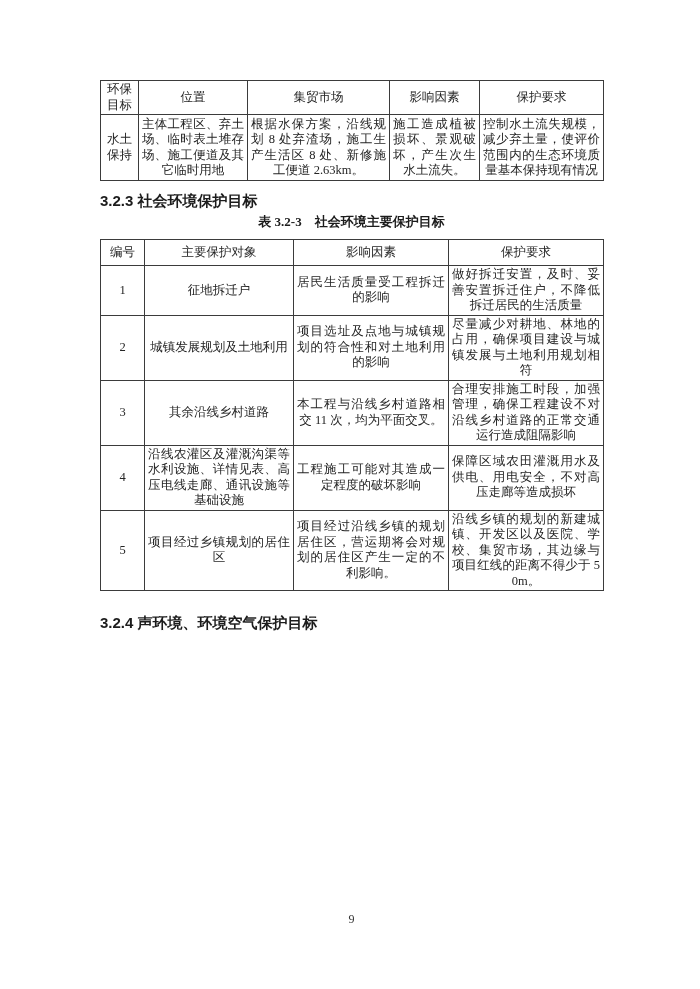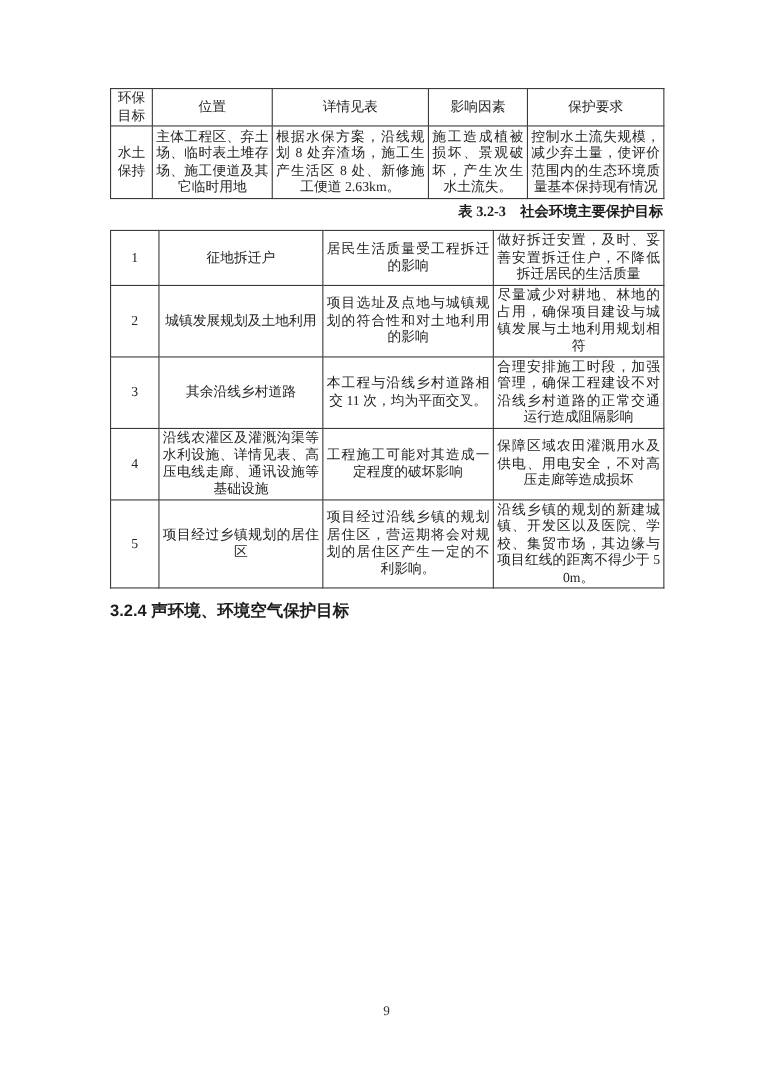--- a/index.html
+++ b/index.html
@@ -22,21 +22,21 @@
   .heading{
     margin:10px 0 0 0;font-size:15px;line-height:20px;font-weight:bold;
     font-family:"Liberation Sans","DejaVu Sans",sans-serif;color:#1c1c1c;
   }
   .para{
     margin:3px 0 0 0;font-size:13.9px;line-height:28px;
     text-align:justify;text-indent:2em;color:#242424;
   }
   .caption{
     margin:2px 0 9px 0;font-size:13px;line-height:17px;font-weight:bold;
-    text-align:right;color:#1c1c1c;
+    text-align:center;color:#1c1c1c;
   }
   .page-number{
     position:absolute;left:100px;top:912px;width:503px;text-align:center;
     font-size:12px;color:#333;
   }
 </style>
 </head>
 <body>
 
 <div class="content">
@@ -46,45 +46,52 @@
       <col style="width:38px">
         <col style="width:109px">
         <col style="width:142px">
       <col style="width:90px">
         <col style="width:124px">
     </colgroup>
     <tbody>
       <tr class="h32">
         <th>环保目标</th>
         <th>位置</th>
-        <th>详情见表</th>
+        <th>集贸市场</th>
         <th>影响因素</th>
         <th>保护要求</th>
       </tr>
       <tr class="h66">
         <td>水土保持</td>
         <td class="just">主体工程区、弃土场、临时表土堆存场、施工便道及其它临时用地</td>
         <td class="just">根据水保方案，沿线规划 8 处弃渣场，施工生产生活区 8 处、新修施工便道 2.63km。</td>
         <td class="just">施工造成植被损坏、景观破坏，产生次生水土流失。</td>
         <td class="just">控制水土流失规模，减少弃土量，使评价范围内的生态环境质量基本保持现有情况</td>
       </tr>
     </tbody>
   </table>
 
+  <h3 class="heading">3.2.3 社会环境保护目标</h3>
 
   <div class="caption">表 3.2-3　社会环境主要保护目标</div>
 
   <table>
     <colgroup>
       <col style="width:44px">
         <col style="width:149px">
         <col style="width:155px">
         <col style="width:155px">
     </colgroup>
     <tbody>
+      <tr class="h26">
+        <th>编号</th>
+        <th>主要保护对象</th>
+        <th>影响因素</th>
+        <th>保护要求</th>
+      </tr>
       <tr class="h39">
         <td>1</td>
         <td class="just">征地拆迁户</td>
         <td class="just">居民生活质量受工程拆迁的影响</td>
         <td class="just">做好拆迁安置，及时、妥善安置拆迁住户，不降低拆迁居民的生活质量</td>
       </tr>
       <tr class="h60">
         <td>2</td>
         <td class="just">城镇发展规划及土地利用</td>
         <td class="just">项目选址及点地与城镇规划的符合性和对土地利用的影响</td>
@@ -104,17 +111,17 @@
       </tr>
       <tr class="h48">
         <td>5</td>
         <td class="just">项目经过乡镇规划的居住区</td>
         <td class="just">项目经过沿线乡镇的规划居住区，营运期将会对规划的居住区产生一定的不利影响。</td>
         <td class="just">沿线乡镇的规划的新建城镇、开发区以及医院、学校、集贸市场，其边缘与项目红线的距离不得少于 50m。</td>
       </tr>
     </tbody>
   </table>
 
-  <h3 class="heading" style="margin-top:11px">3.2.4 声环境、环境空气保护目标</h3>
+  <h3 class="heading" style="margin-top:22px">3.2.4 声环境、环境空气保护目标</h3>
 
 </div>
 
 <div class="page-number">9</div>
 
 </body></html>

